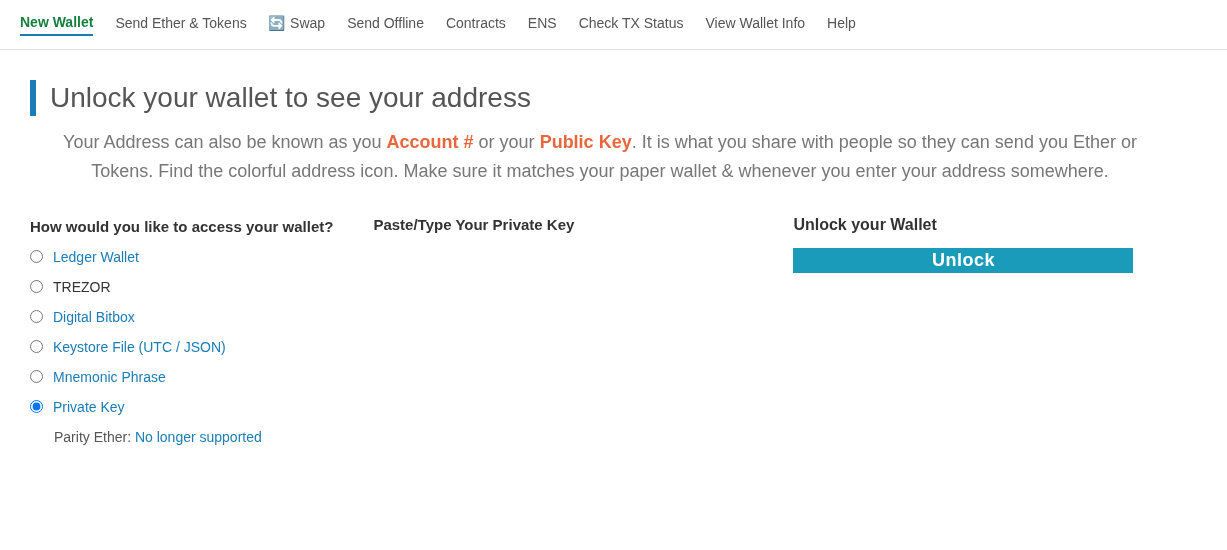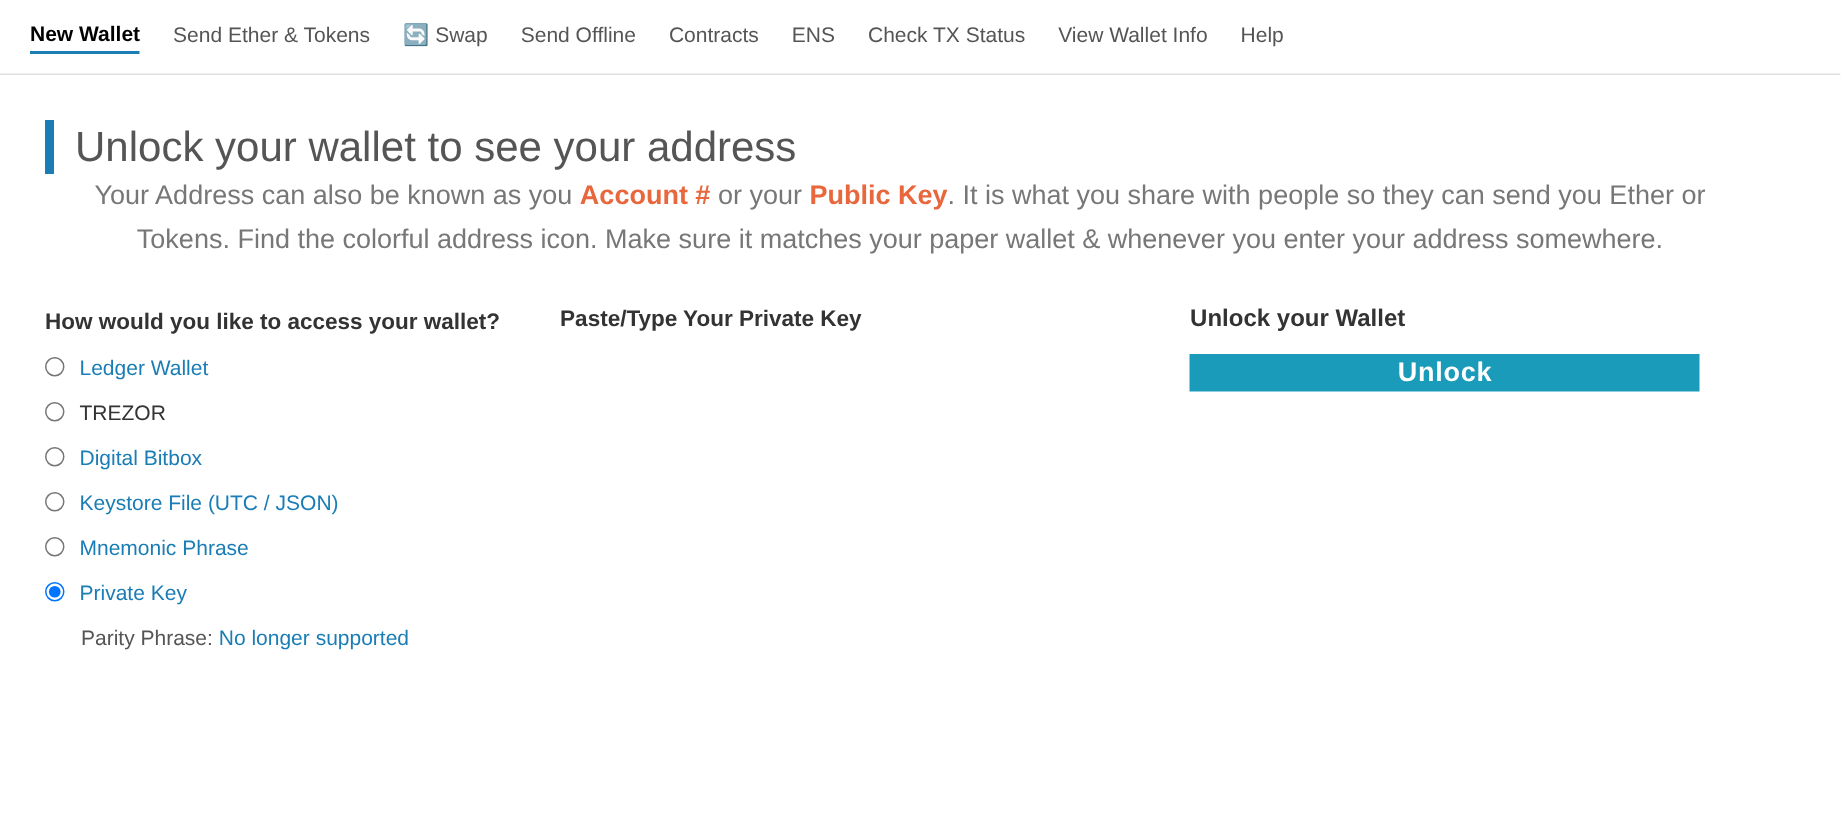--- a/index.html
+++ b/index.html
@@ -21,38 +21,38 @@
     nav a {
       text-decoration: none;
       color: #555;
       margin-right: 22px;
       font-size: 14px;
       padding-bottom: 4px;
       white-space: nowrap;
       cursor: pointer;
     }
     nav a.active {
-      color: #000000;
+      color: #15803d;
       border-bottom: 2px solid #1a7db5;
       font-weight: 600;
     }
     .swap-icon {
       display: inline-block;
       margin-right: 4px;
     }
     
     .page-content {
       padding: 30px 30px 20px 30px;
       max-width: 1200px;
     }
     .page-title {
       font-size: 28px;
       font-weight: 400;
       color: #555;
-      margin-bottom: 0;
+      margin-bottom: 12px;
       display: flex;
       align-items: center;
     }
     .page-title::before {
       content: '';
       display: inline-block;
       width: 6px;
       height: 36px;
       background: #1a7db5;
       margin-right: 14px;
@@ -209,21 +209,21 @@
       </div>
       <div class="radio-option">
         <input type="radio" name="access" id="mnemonic" style="">
         <label for="mnemonic">Mnemonic Phrase</label>
       </div>
       <div class="radio-option">
         <input type="radio" name="access" id="privatekey" checked="" style="">
         <label for="privatekey">Private Key</label>
       </div>
       <div class="parity-row">
-        <span>Parity Phrase:</span>
+        <span>Parity Ether:</span>
         <span class="no-support">No longer supported</span>
       </div>
     </div>
 
     <div class="private-key-section">
       <div class="section-label">Paste/Type Your Private Key</div>
     </div>
 
     <div class="unlock-section">
       <div class="unlock-title">Unlock your Wallet</div>

